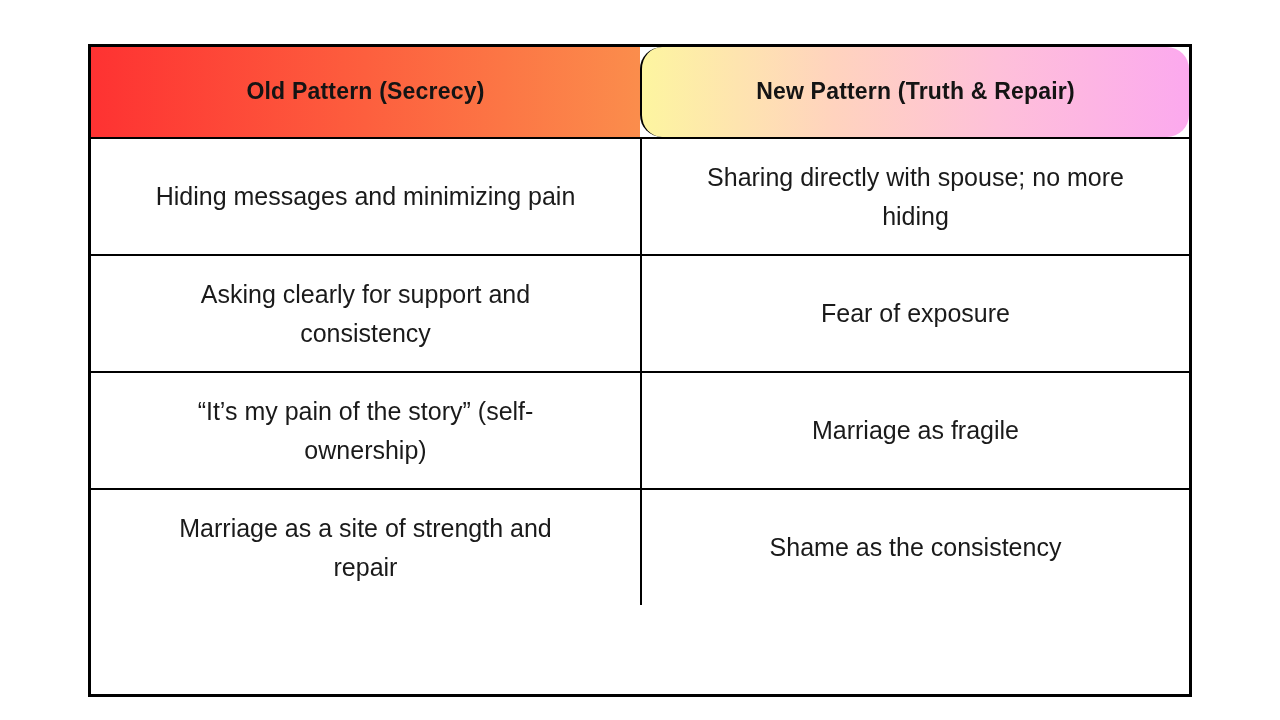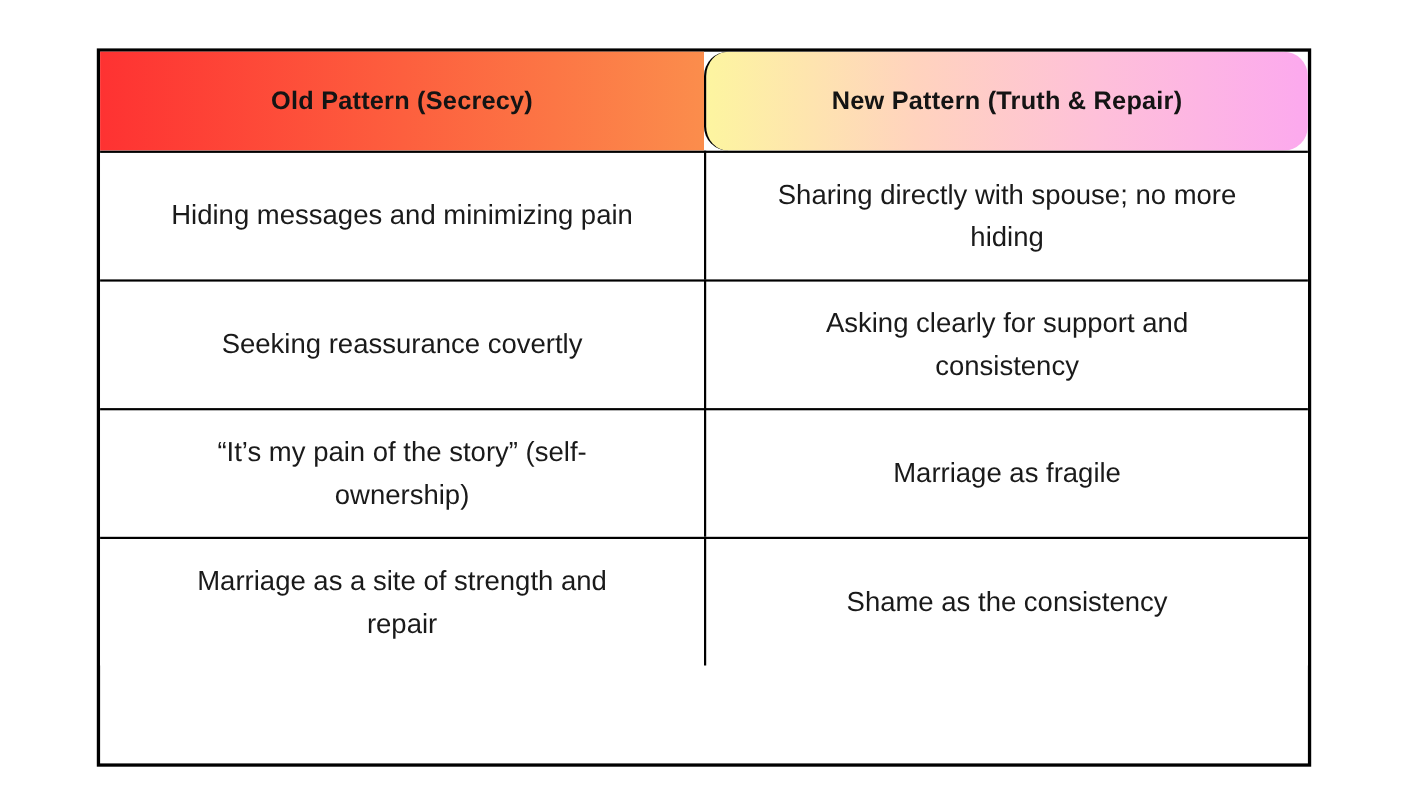--- a/index.html
+++ b/index.html
@@ -66,23 +66,23 @@
 
 <div class="stage">
   <div class="tbl">
 
     <div class="cell th th-old">Old Pattern (Secrecy)</div>
     <div class="cell th th-new">New Pattern (Truth &amp; Repair)</div>
 
     <div class="cell">Hiding messages and minimizing pain</div>
     <div class="cell">Sharing directly with spouse; no more hiding</div>
 
-    <div class="cell">Seeking reassurance covertly</div>
     <div class="cell">Asking clearly for support and consistency</div>
 
+    <div class="cell">Fear of exposure</div>
     <div class="cell">“It’s my pain of the story” (self-ownership)</div>
 
     <div class="cell">Marriage as fragile</div>
     <div class="cell">Marriage as a site of strength and repair</div>
 
     <div class="cell">Shame as the consistency</div>
 
   </div>
 </div>
 

